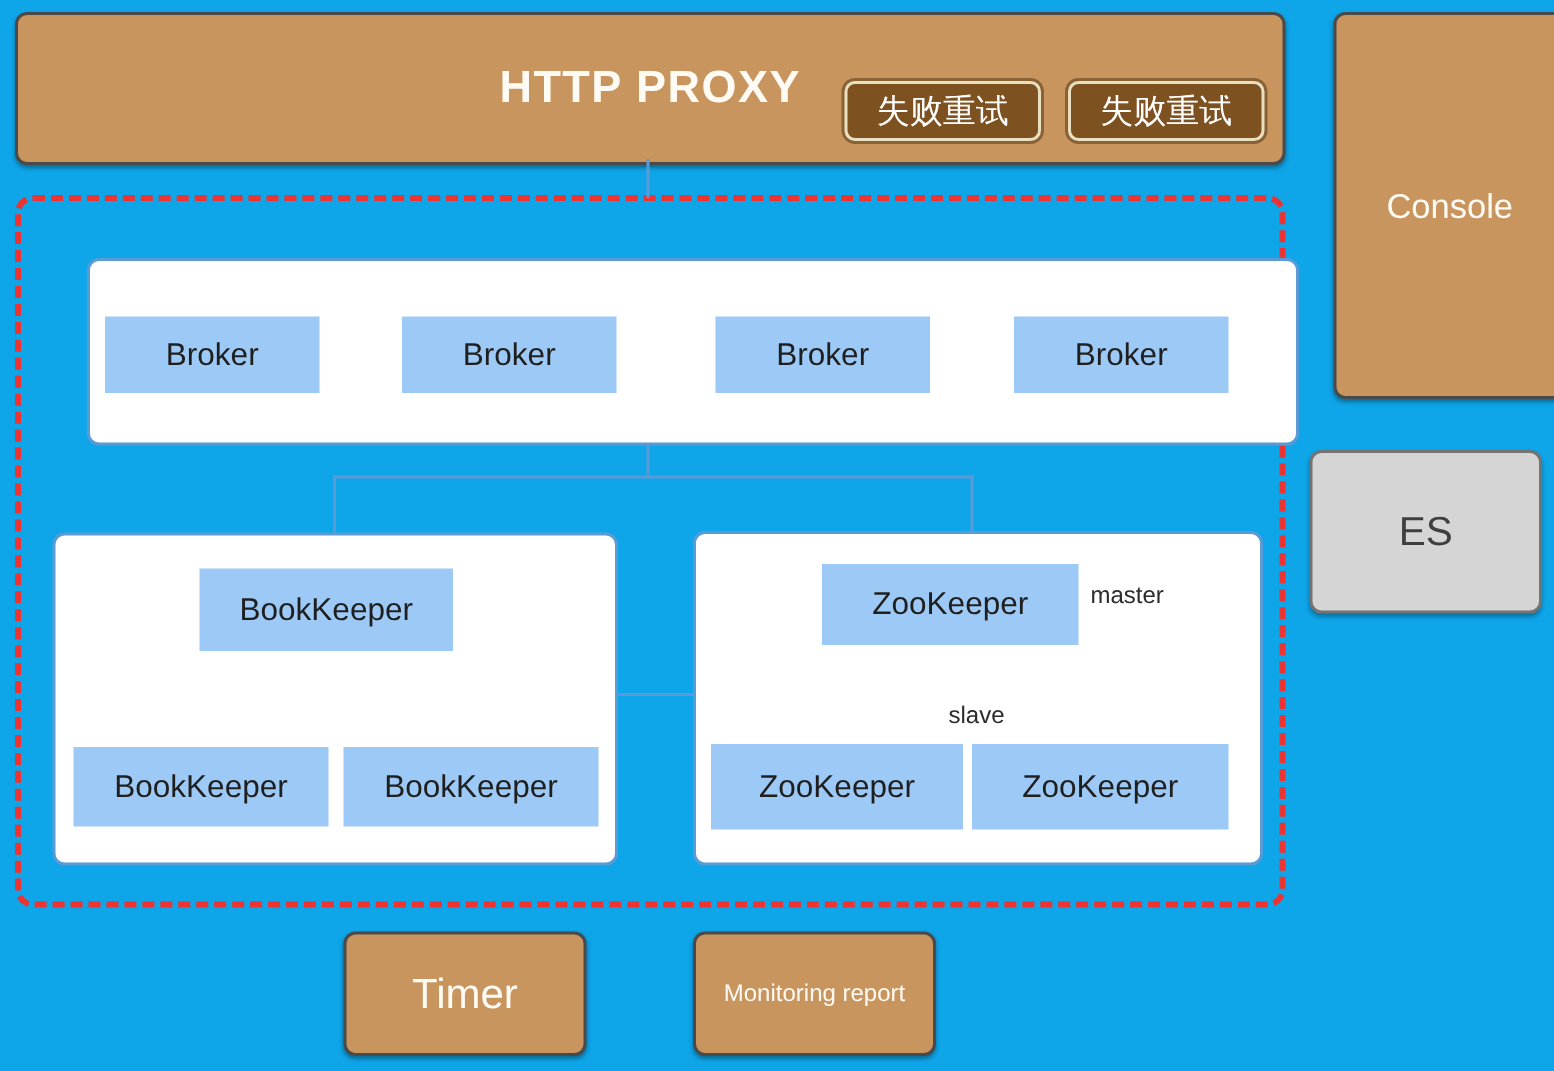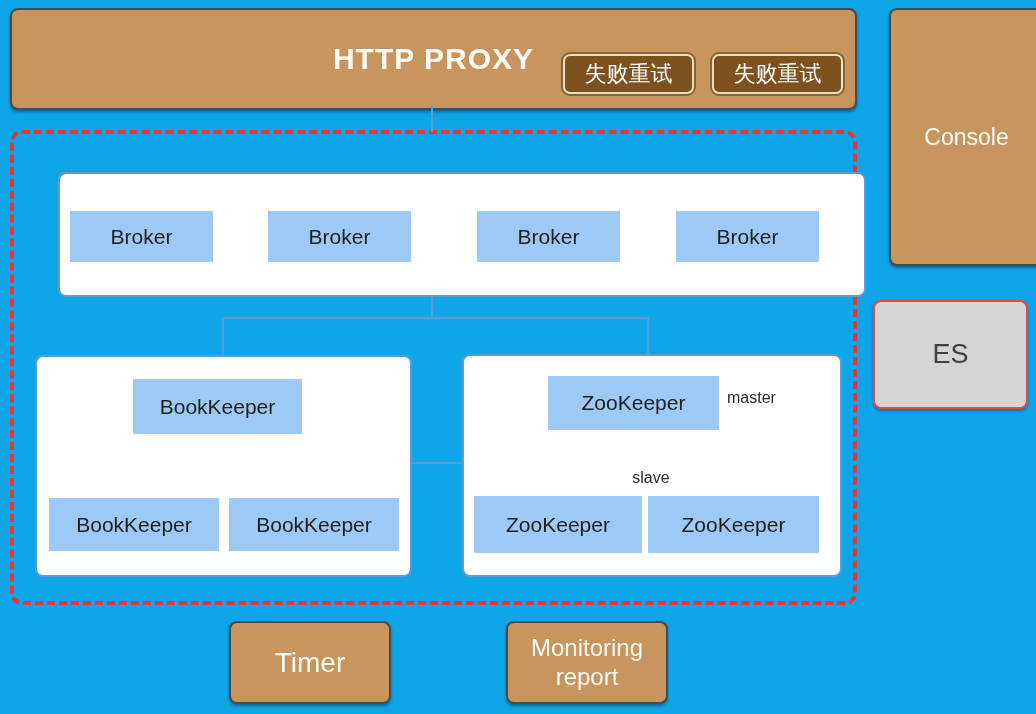--- a/index.html
+++ b/index.html
@@ -7,21 +7,21 @@
   .canvas{position:relative;width:1036px;height:714px;background:#0ea5e9;overflow:hidden;}
 
   
   .tan-box{
     position:absolute;background:#C9955F;border:2px solid #4a4a4a;border-radius:8px;
     box-shadow:0 2px 3px rgba(0,0,0,.35);
     display:flex;align-items:center;justify-content:center;
     color:#FDFBF3;text-align:center;
   }
   .gray-box{
-    position:absolute;background:#D5D5D5;border:2px solid #ef4444;border-radius:8px;
+    position:absolute;background:#D5D5D5;border:2px solid #737373;border-radius:8px;
     box-shadow:0 2px 3px rgba(0,0,0,.3);
     display:flex;align-items:center;justify-content:center;
     color:#3f3f3f;text-align:center;
   }
   .proxy-box{left:10px;top:8px;width:843px;height:98px;}
   .proxy-title{
     position:absolute;left:0;right:0;top:0;bottom:0;
     display:flex;align-items:center;justify-content:center;
     font-size:30px;font-weight:600;letter-spacing:1px;color:#FDFBF3;
   }
@@ -29,21 +29,21 @@
   .proxy-btn{
     width:127px;height:36px;background:#7E5220;border:2px solid #EADFC0;border-radius:7px;
     box-shadow:0 0 0 2px rgba(60,35,5,.45);
     display:flex;align-items:center;justify-content:center;
     color:#FFFFFF;font-size:22px;cursor:pointer;
   }
   .console-box{left:873px;top:8px;width:151px;height:254px;font-size:23px;margin-left:16px;}
   .es-box{left:873px;top:300px;width:151px;height:105px;font-size:27px;}
   .monit-box{left:873px;top:445px;width:151px;height:258px;font-size:27px;}
   .timer-box{left:229px;top:621px;width:158px;height:79px;font-size:28px;}
-  .monitoring-box{left:506px;top:621px;width:158px;height:79px;font-size:24px;line-height:1.2;}
+  .monitoring-box{left:462px;top:621px;width:158px;height:79px;font-size:16px;line-height:1.2;}
 
   
   .dashed-region{
     position:absolute;left:10px;top:130px;width:839px;height:467px;
     border:4px dashed #EE3333;border-radius:12px;
   }
 
   
   .blue-container{
     position:absolute;background:#ffffff;border:2px solid #5B9BD5;border-radius:8px;

